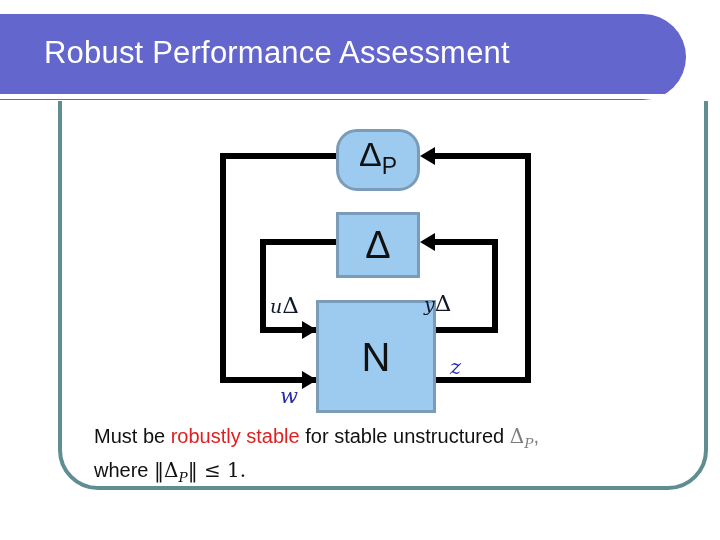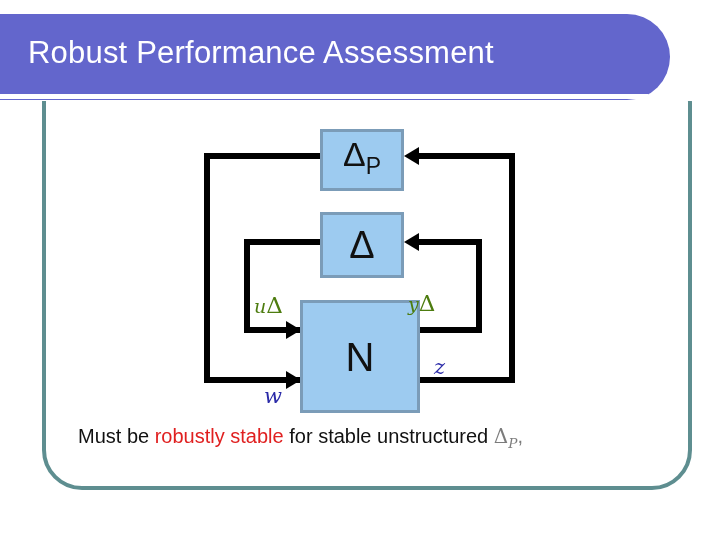--- a/index.html
+++ b/index.html
@@ -1,19 +1,19 @@
 <!DOCTYPE html>
 <html><head>
 <meta charset="utf-8">
 <style>
   html,body{margin:0;padding:0;background:#ffffff;}
   body{width:720px;height:540px;overflow:hidden;
        font-family:"Liberation Sans","DejaVu Sans",sans-serif;}
 
-  #slide{position:relative;width:580px;height:540px;background:#ffffff;}
+  #slide{position:relative;width:580px;height:540px;background:#ffffff;margin-left:16px;}
 
   
   #frame{position:absolute;left:42px;top:62px;width:650px;height:428px;
          border:4px solid #5E8E90;border-radius:40px;
          box-sizing:border-box;background:transparent;}
   
   #frame-mask{position:absolute;left:0px;top:55px;width:700px;height:46px;background:#ffffff;}
 
   
   #title-bar{position:absolute;left:-20px;top:14px;width:690px;height:86px;
@@ -26,21 +26,21 @@
   #title-underbar{position:absolute;left:-20px;top:86px;width:668px;height:8px;
               background:#6366CC;}
 
   
   #diagram{position:absolute;left:0;top:0;width:720px;height:540px;}
 
   .blk{position:absolute;background:#9DCBF0;border:3px solid #7B9CB8;
        box-sizing:border-box;display:flex;align-items:center;
        justify-content:center;color:#111111;}
 
-  #blk-dp{left:320px;top:129px;width:84px;height:62px;}
+  #blk-dp{left:320px;top:129px;width:84px;height:62px;border-radius:21px;}
   #blk-d {left:320px;top:212px;width:84px;height:66px;}
   #blk-n {left:300px;top:300px;width:120px;height:113px;}
 
   .dp-inner{font-size:34px;line-height:34px;letter-spacing:0px;}
   .dp-inner .sub{font-size:23px;}
   .d-inner{font-size:38px;line-height:38px;}
   .n-inner{font-size:40px;line-height:40px;}
 
   
   .w{position:absolute;background:#000000;}
@@ -49,21 +49,21 @@
   .arrow-l{position:absolute;width:0;height:0;
            border-top:9px solid transparent;border-bottom:9px solid transparent;
            border-right:15px solid #000000;}
   .arrow-r{position:absolute;width:0;height:0;
            border-top:9px solid transparent;border-bottom:9px solid transparent;
            border-left:15px solid #000000;}
 
   
   .lbl{position:absolute;white-space:nowrap;
        font-family:"DejaVu Serif","Liberation Serif",serif;font-style:italic;}
-  .lbl-red{color:#4d7c0f;}
+  .lbl-red{color:#0f172a;}
   .lbl-blue{color:#2B2BA8;}
   .lbl .big{font-style:normal;font-size:23px;}
 
   
   #caption{position:absolute;left:78px;top:423px;width:600px;
            color:#111111;font-size:20px;line-height:27px;}
   #caption .red{color:#E02020;}
   .mathit{font-family:"DejaVu Serif","Liberation Serif",serif;font-style:italic;}
   .mathup{font-family:"DejaVu Serif","Liberation Serif",serif;font-style:normal;}
   .sub{vertical-align:sub;font-size:0.68em;}
@@ -122,15 +122,18 @@
 
     <div class="lbl lbl-blue" style="left:264px;top:384px;font-size:21px;"><span>w</span></div>
 
     <div class="lbl lbl-blue" style="left:434px;top:355px;font-size:21px;"><span>z</span></div>
   </div>
 
   <div id="caption">
     <div>
       <span>Must be </span><span class="red">robustly stable</span><span> for stable unstructured </span><span class="mathup fade">Δ</span><span class="mathit sub fade">P</span><span class="fade">,</span>
     </div>
+    <div>
+      <span>where </span><span class="mathup">‖Δ</span><span class="mathit sub">P</span><span class="mathup">‖ ≤ 1.</span>
+    </div>
   </div>
 
 </div>
 
 </body></html>

